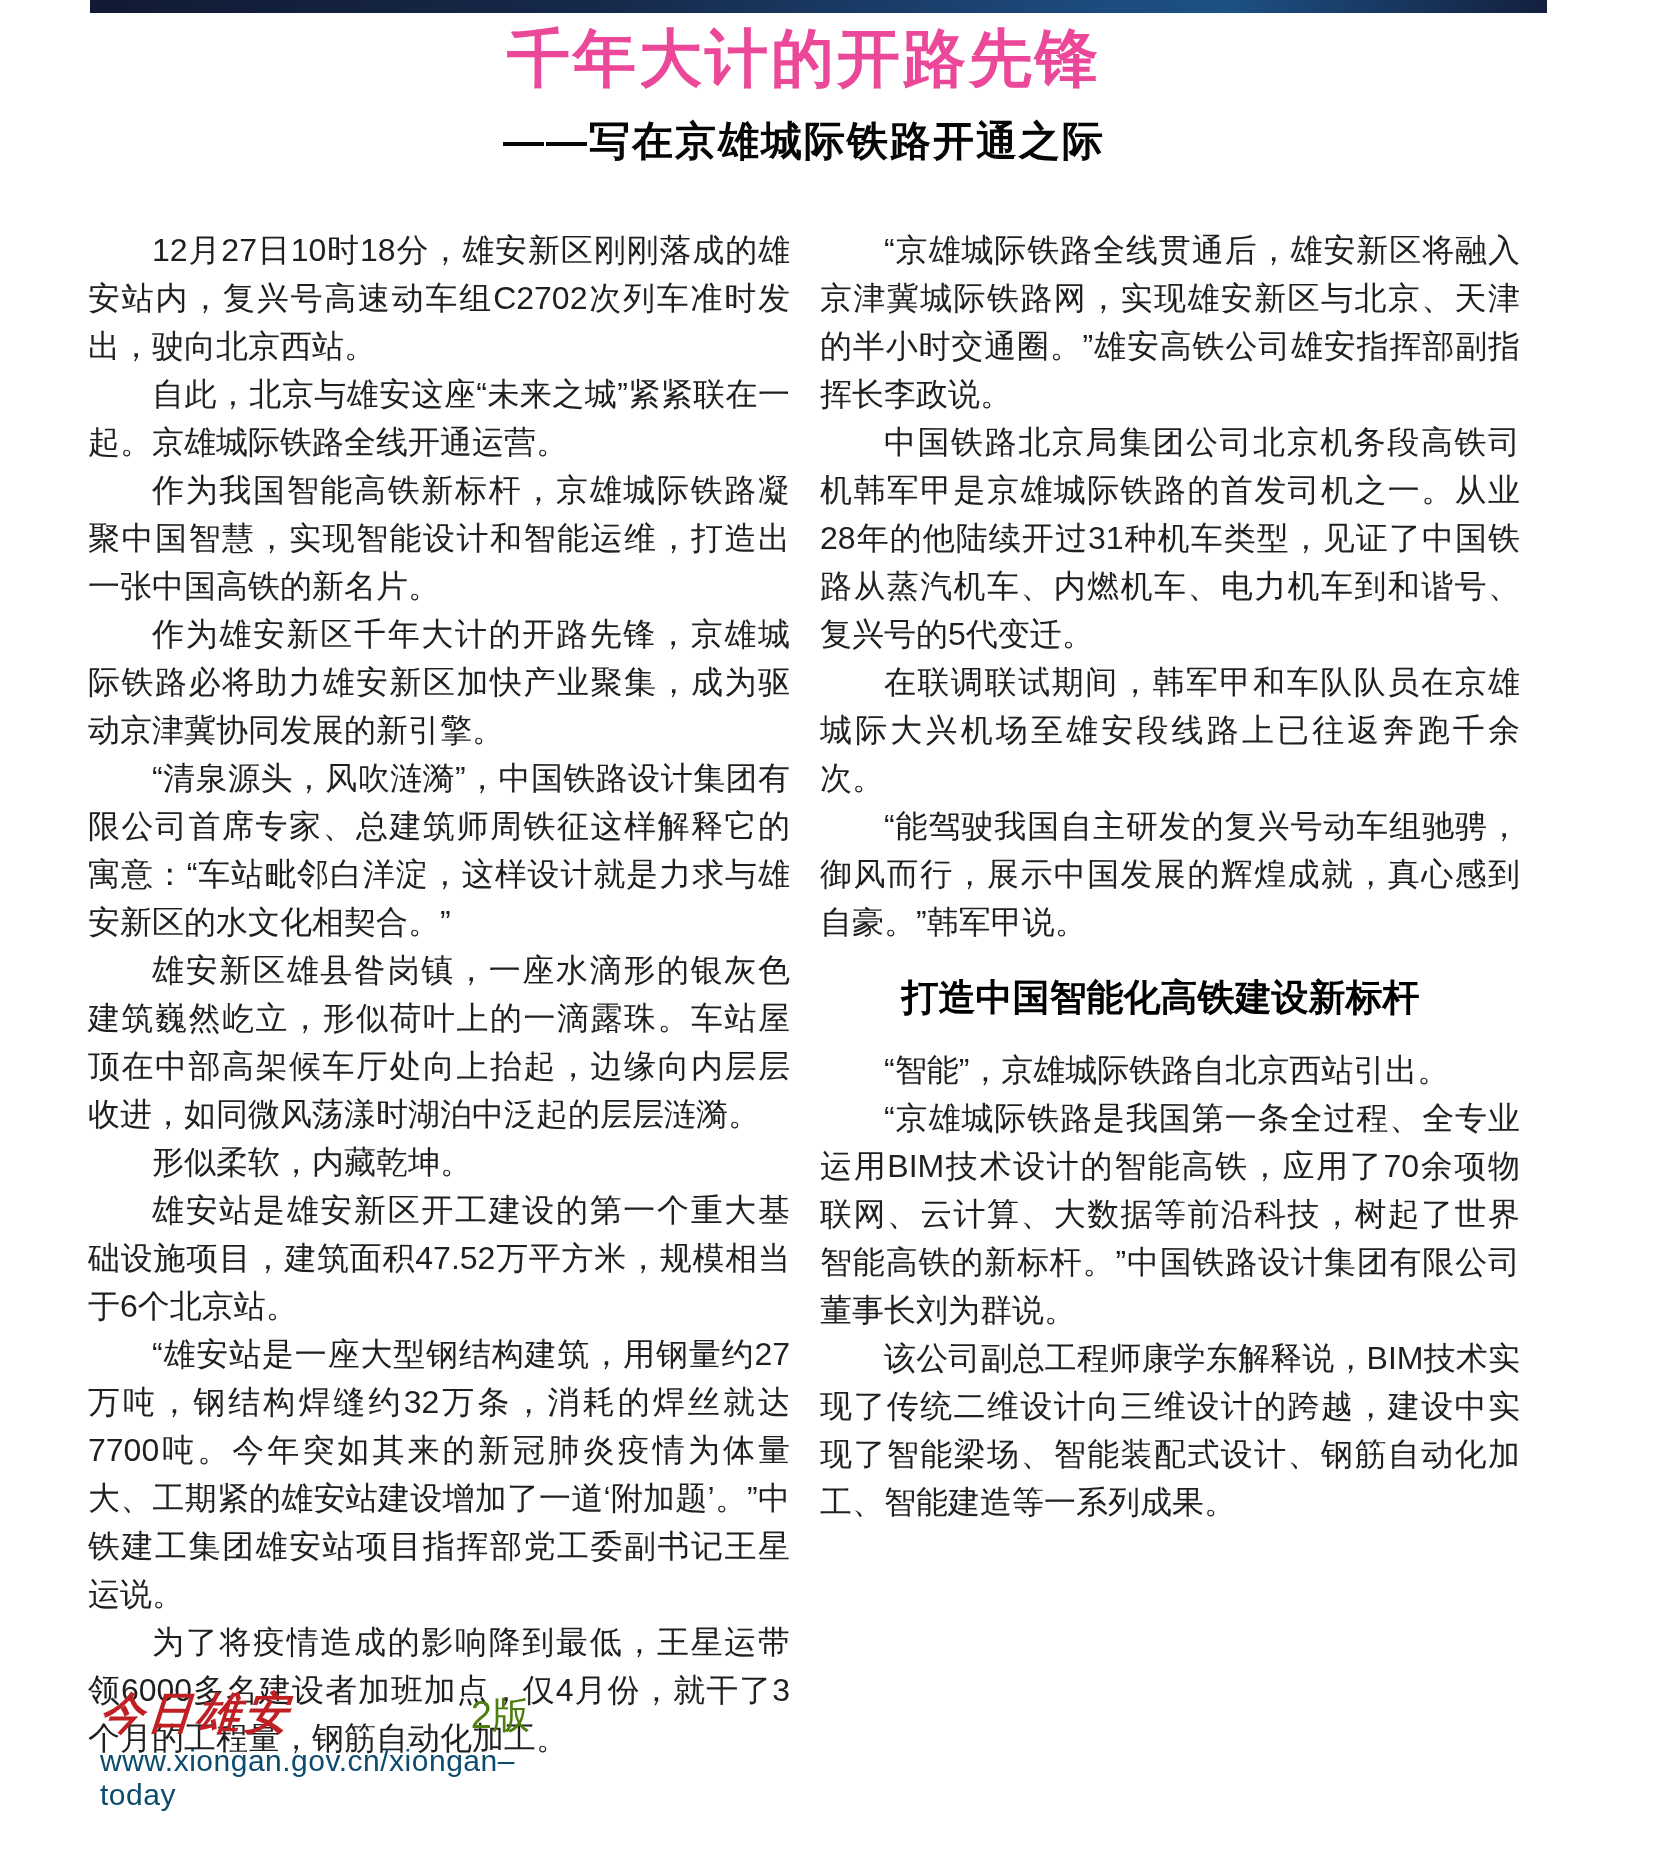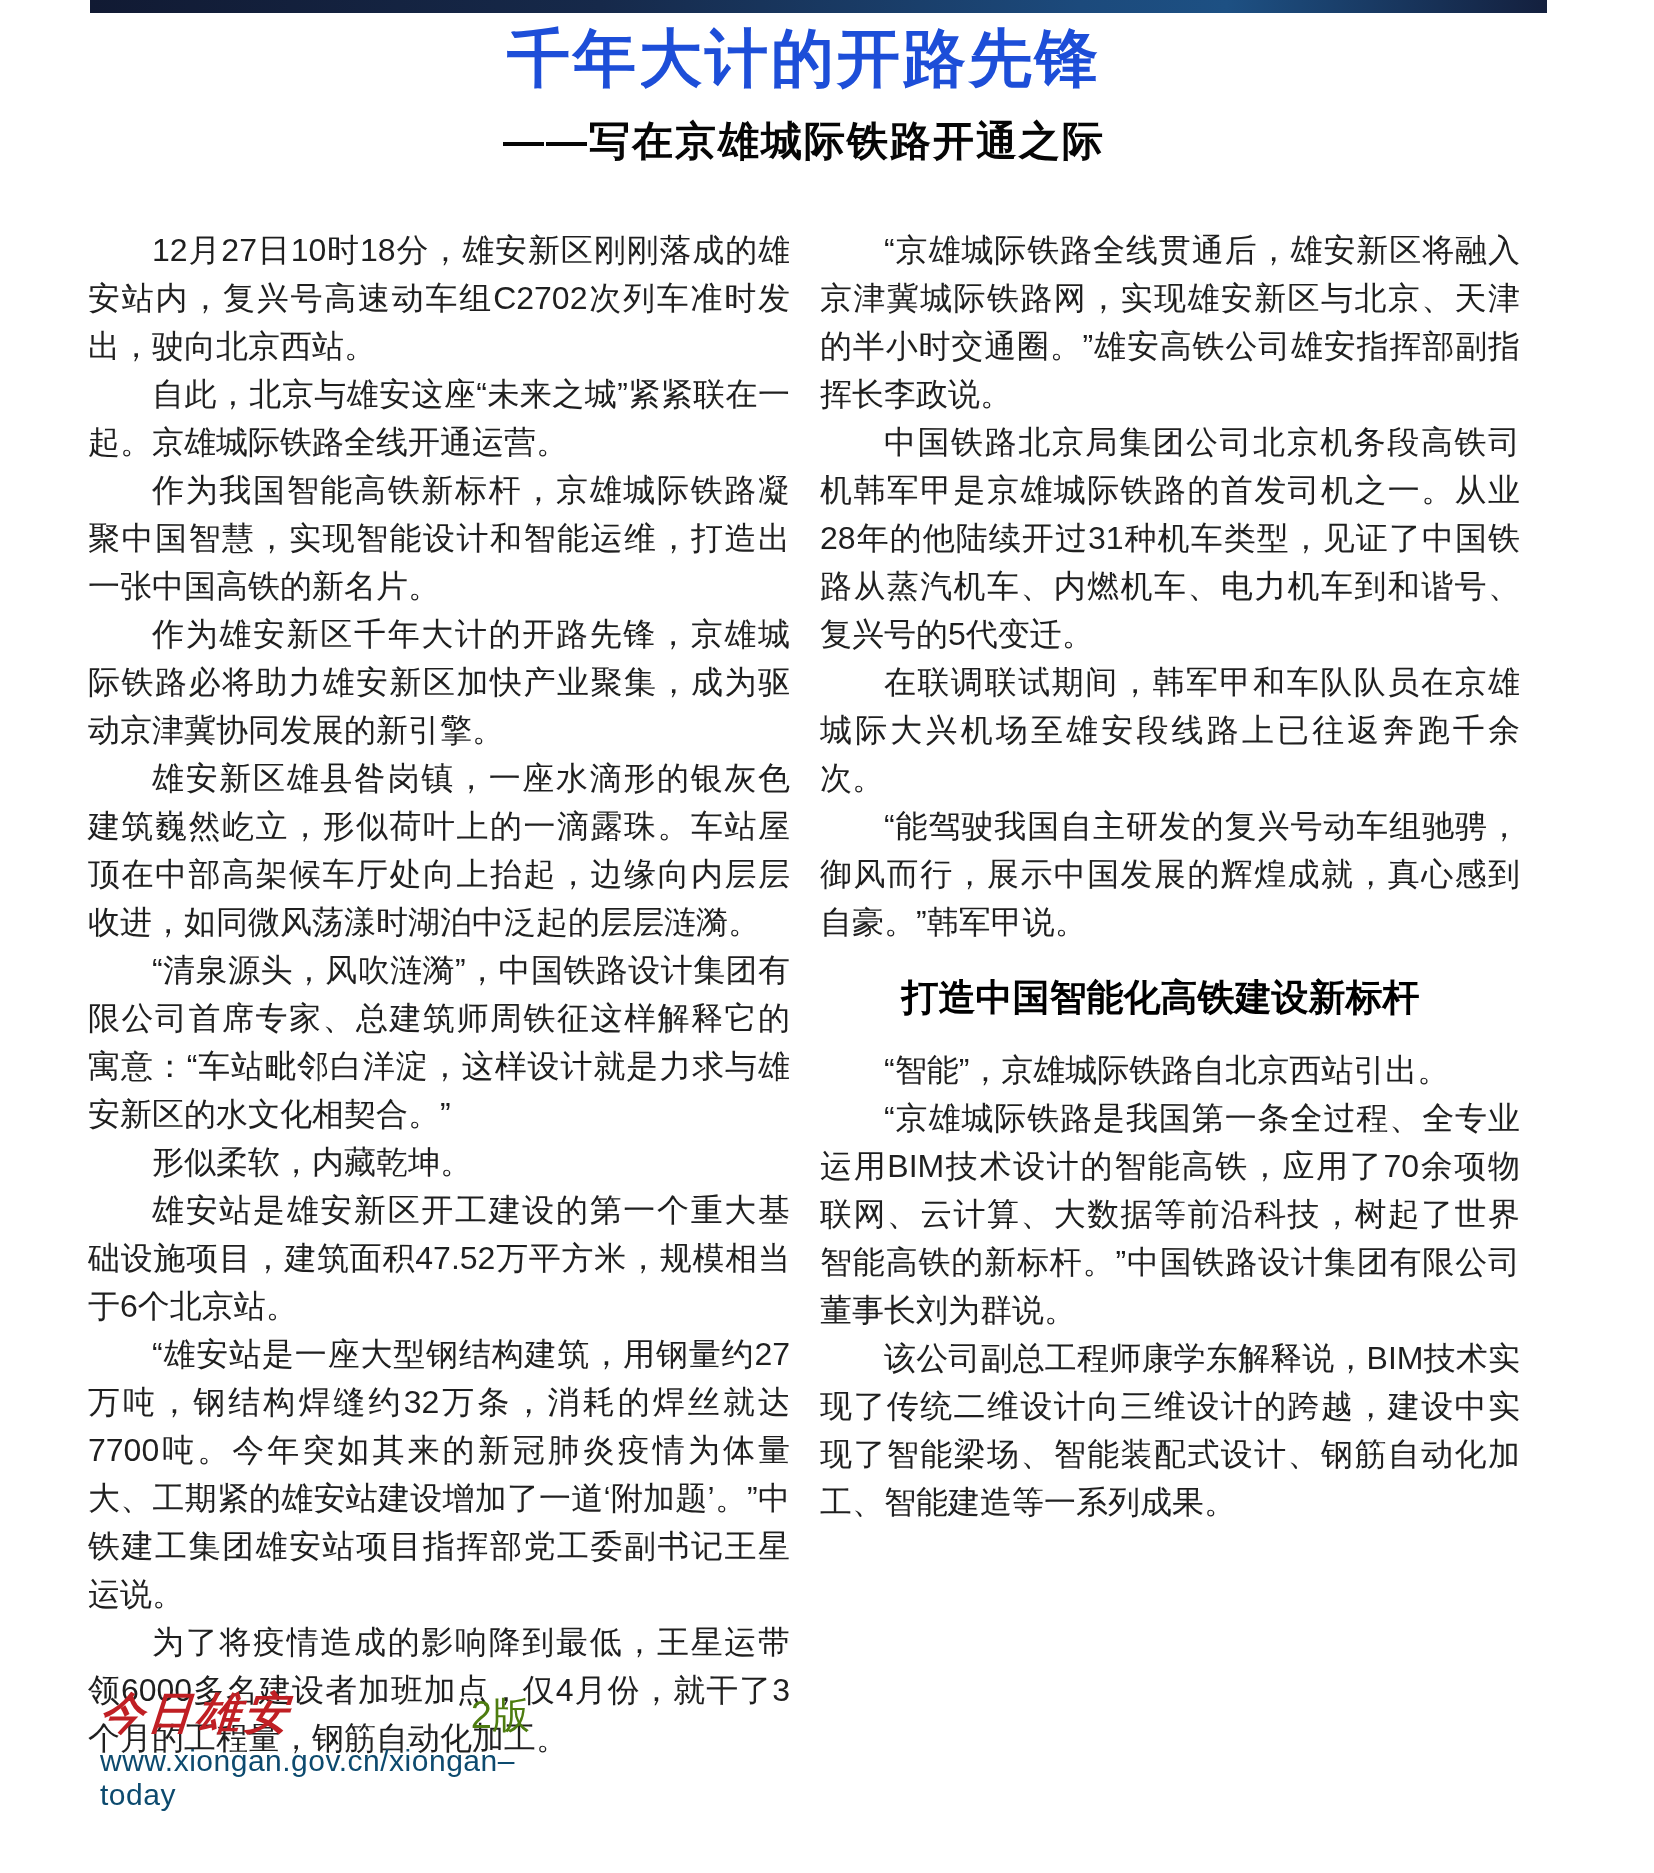--- a/index.html
+++ b/index.html
@@ -22,21 +22,21 @@
     position: absolute;
     left: 88px; top: 24px;
     width: 1432px;
     text-align: center;
   }
   .title-line1 {
     margin: 0;
     font-size: 63px;
     font-weight: 600;
     letter-spacing: 3px;
-    color: #1d4ed8;
+    color: #ec4899;
     line-height: 1.1;
   }
   .title-line2 {
     margin: 26px 0 0 0;
     font-size: 41px;
     font-weight: 600;
     letter-spacing: 2px;
     color: #060606;
     line-height: 1.1;
   }
@@ -101,22 +101,22 @@
     <h1 class="title-line1">千年大计的开路先锋</h1>
     <h2 class="title-line2">——写在京雄城际铁路开通之际</h2>
   </div>
 
   <div class="columns">
     <div class="col col-left">
         <p class="para">12月27日10时18分，雄安新区刚刚落成的雄安站内，复兴号高速动车组C2702次列车准时发出，驶向北京西站。</p>
         <p class="para">自此，北京与雄安这座“未来之城”紧紧联在一起。京雄城际铁路全线开通运营。</p>
         <p class="para">作为我国智能高铁新标杆，京雄城际铁路凝聚中国智慧，实现智能设计和智能运维，打造出一张中国高铁的新名片。</p>
         <p class="para">作为雄安新区千年大计的开路先锋，京雄城际铁路必将助力雄安新区加快产业聚集，成为驱动京津冀协同发展的新引擎。</p>
+        <p class="para">“清泉源头，风吹涟漪”，中国铁路设计集团有限公司首席专家、总建筑师周铁征这样解释它的寓意：“车站毗邻白洋淀，这样设计就是力求与雄安新区的水文化相契合。”</p>
         <p class="para">雄安新区雄县昝岗镇，一座水滴形的银灰色建筑巍然屹立，形似荷叶上的一滴露珠。车站屋顶在中部高架候车厅处向上抬起，边缘向内层层收进，如同微风荡漾时湖泊中泛起的层层涟漪。</p>
-        <p class="para">“清泉源头，风吹涟漪”，中国铁路设计集团有限公司首席专家、总建筑师周铁征这样解释它的寓意：“车站毗邻白洋淀，这样设计就是力求与雄安新区的水文化相契合。”</p>
         <p class="para">形似柔软，内藏乾坤。</p>
         <p class="para">雄安站是雄安新区开工建设的第一个重大基础设施项目，建筑面积47.52万平方米，规模相当于6个北京站。</p>
         <p class="para">“雄安站是一座大型钢结构建筑，用钢量约27万吨，钢结构焊缝约32万条，消耗的焊丝就达7700吨。今年突如其来的新冠肺炎疫情为体量大、工期紧的雄安站建设增加了一道‘附加题’。”中铁建工集团雄安站项目指挥部党工委副书记王星运说。</p>
         <p class="para">为了将疫情造成的影响降到最低，王星运带领6000多名建设者加班加点，仅4月份，就干了3个月的工程量，钢筋自动化加工。</p>
       </div>
     <div class="col col-right">
       <div>
           <p class="para">“京雄城际铁路全线贯通后，雄安新区将融入京津冀城际铁路网，实现雄安新区与北京、天津的半小时交通圈。”雄安高铁公司雄安指挥部副指挥长李政说。</p>
           <p class="para">中国铁路北京局集团公司北京机务段高铁司机韩军甲是京雄城际铁路的首发司机之一。从业28年的他陆续开过31种机车类型，见证了中国铁路从蒸汽机车、内燃机车、电力机车到和谐号、复兴号的5代变迁。</p>
           <p class="para">在联调联试期间，韩军甲和车队队员在京雄城际大兴机场至雄安段线路上已往返奔跑千余次。</p>

